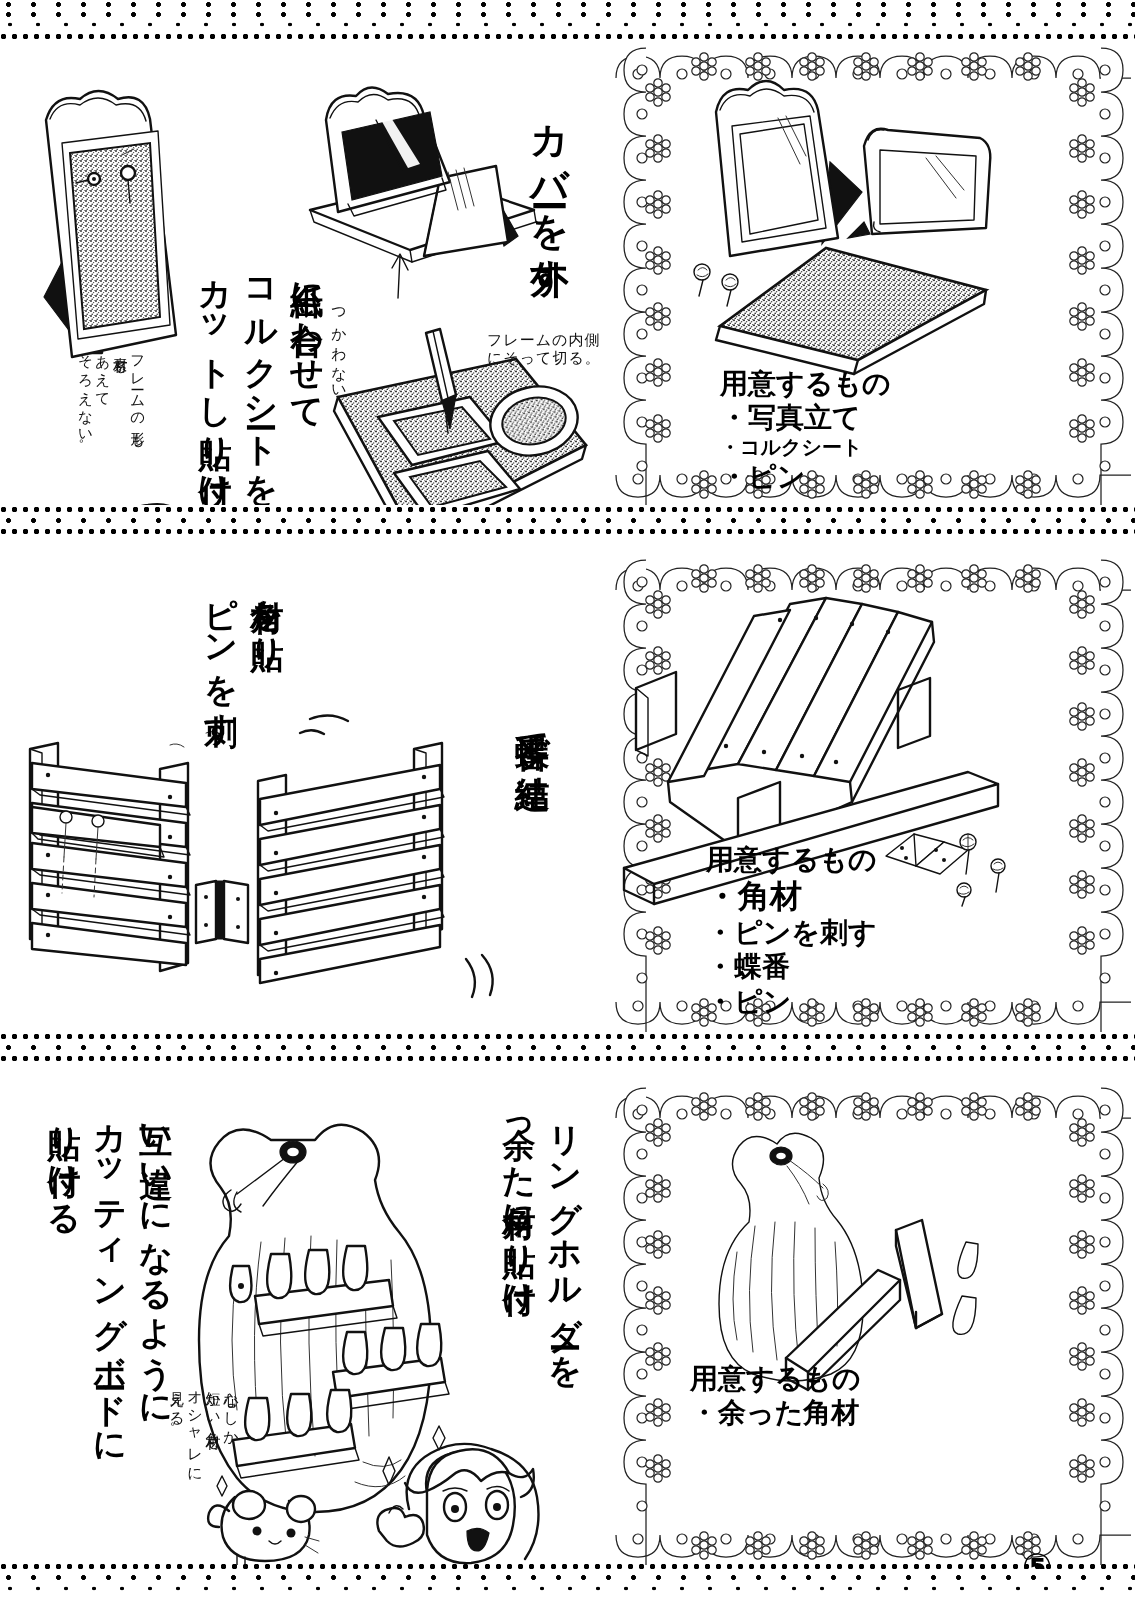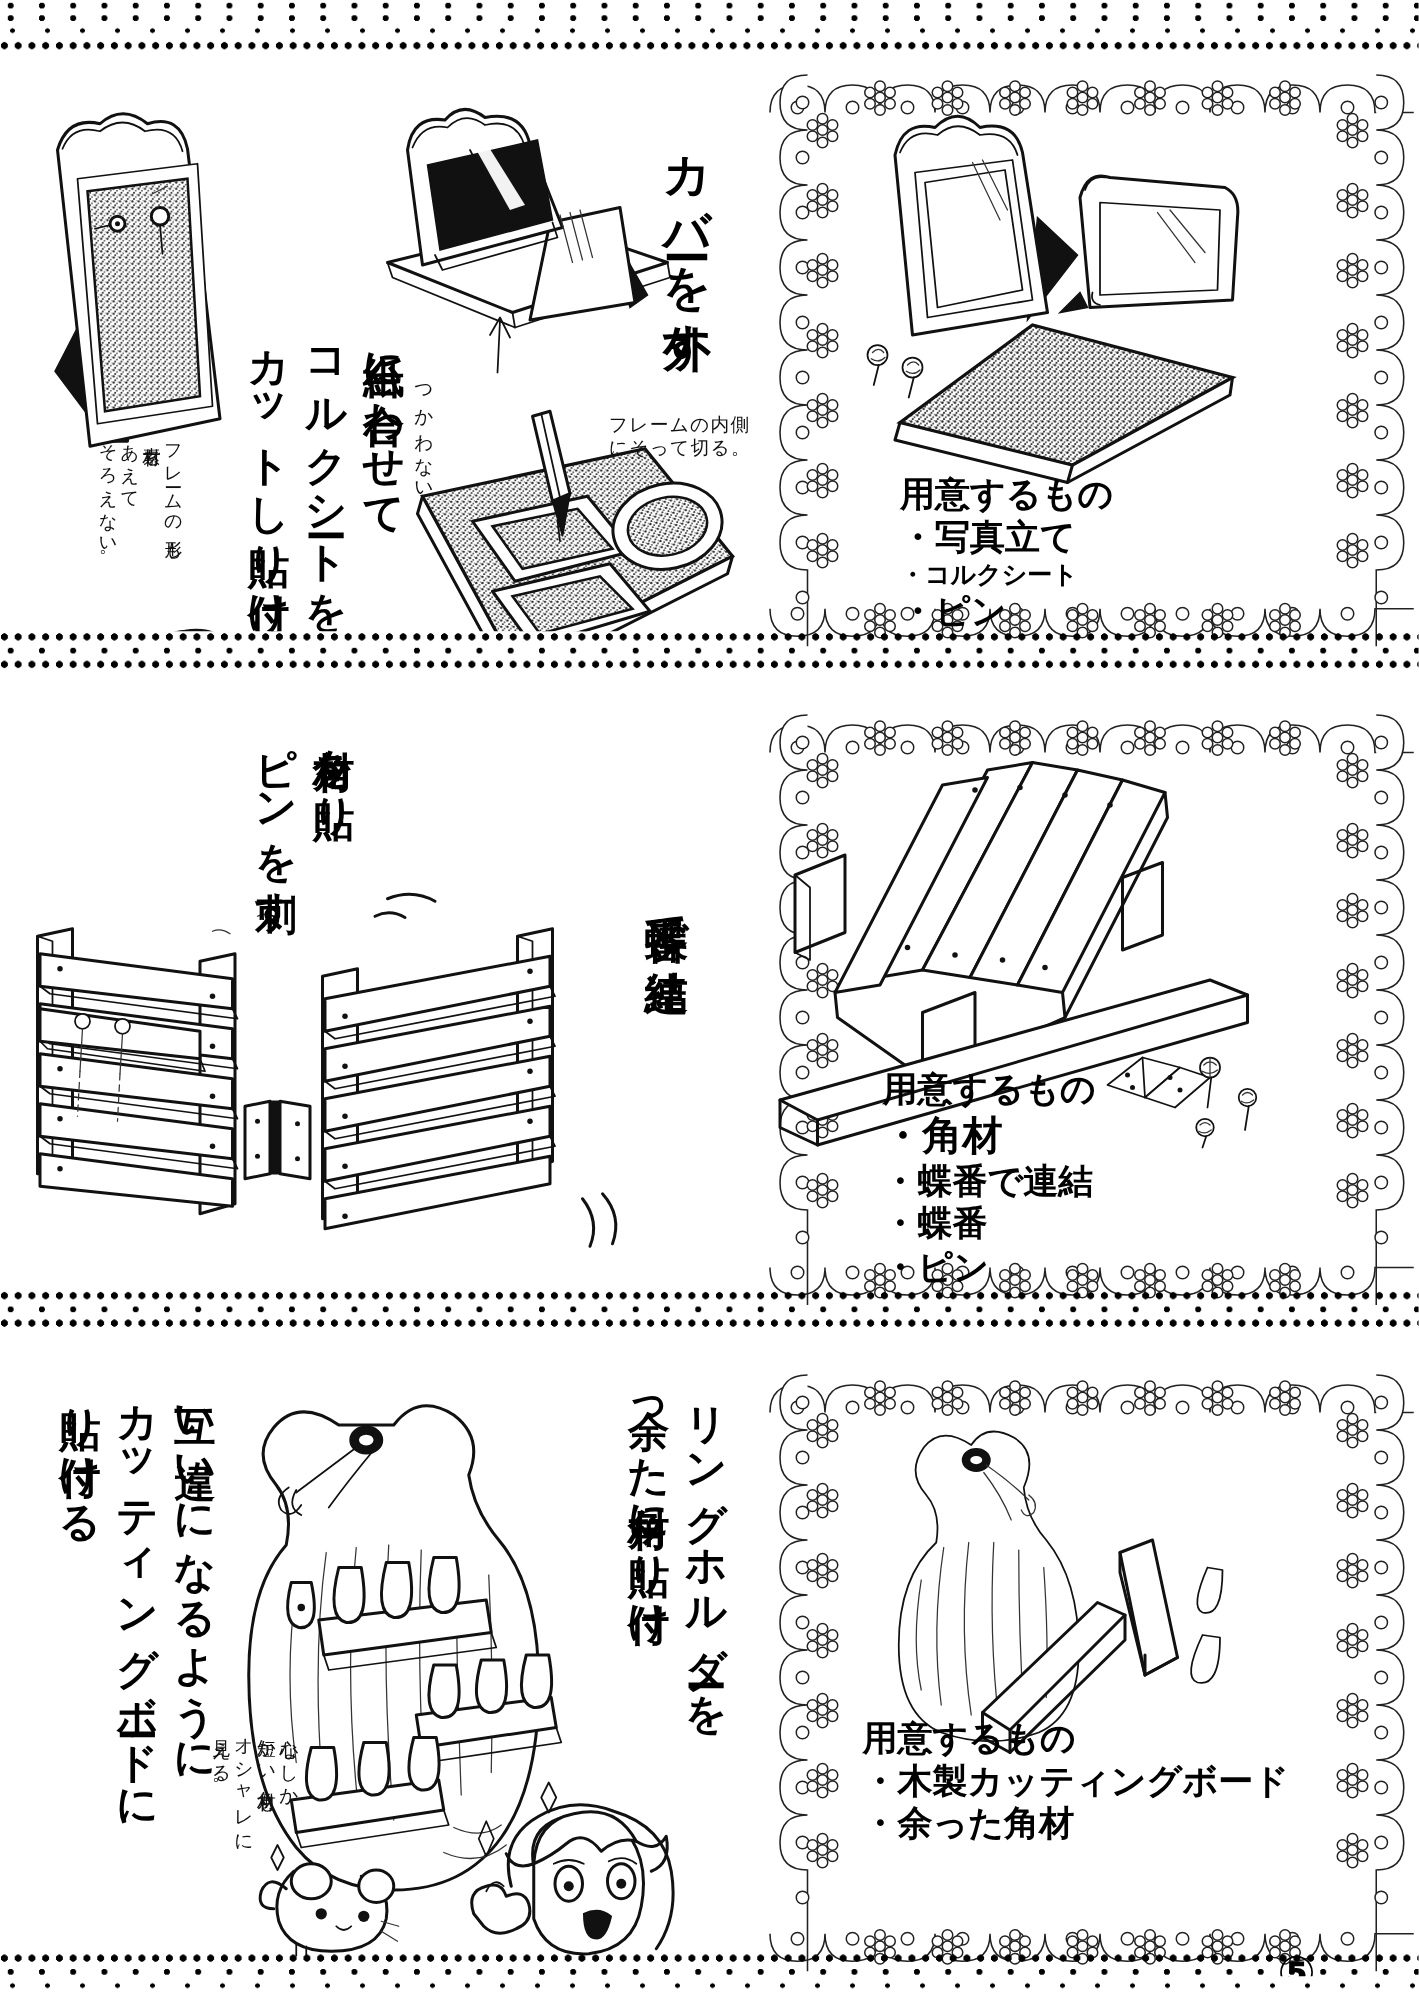--- a/index.html
+++ b/index.html
@@ -14,21 +14,21 @@
   
   .band { position: absolute; left: 0; width: 1135px; }
   .dotrow { width: 1135px; height: 9px; position: relative; }
   .dotrow.dense  { background-image: radial-gradient(circle at 3.5px 4.5px, #000 2.6px, rgba(0,0,0,0) 3.0px); background-size: 11px 9px; }
   .dotrow.sparse { background-image: radial-gradient(circle at 8.5px 4.5px, #000 2.2px, rgba(0,0,0,0) 2.6px); background-size: 25px 9px; }
   .dotrow.tiny   { background-image: radial-gradient(circle at 10px 4.5px, #000 1.7px, rgba(0,0,0,0) 2.1px); background-size: 28px 9px; }
 
   
   .row { position: absolute; left: 0; width: 1135px; }
   .left-panel  { position: absolute; left: 0;   top: 0; width: 612px; height: 100%; overflow: hidden; }
-  .right-panel { position: absolute; right: 0;  top: 16px; width: 523px; height: 100%; overflow: hidden; }
+  .right-panel { position: absolute; right: 0;  top: 4px; width: 523px; height: 100%; overflow: hidden; }
 
   
   .doily { position: absolute; inset: 0; }
   .doily svg { display: block; }
 
   
   .vt {
     writing-mode: vertical-rl;
     text-orientation: upright;
     font-family: "DejaVu Sans", "Liberation Sans", sans-serif;
@@ -663,21 +663,21 @@
 
       <div style="position:absolute; right:38px; top:62px; display:flex; flex-direction:row-reverse; align-items:flex-start;">
         <div class="vt" style="font-size:36px;">
           <span class="circnum">④</span><span style="display:inline-block;height:28px"></span>
         </div>
       </div>
 
       <div style="position:absolute; left:94px; top:287px;">
         <div class="ht" style="font-size:28px;">用意するもの</div>
         <div class="ht" style="font-size:32px;">・角材</div>
-        <div class="ht" style="font-size:28px;">・蝶番で連結</div>
+        <div class="ht" style="font-size:28px;">・ピンを刺す</div>
         <div class="ht" style="font-size:28px;">・蝶番</div>
         <div class="ht" style="font-size:28px;">・ピン</div>
       </div>
     </div>
   </div>
 
   <div class="band" style="top:1032px;">
     <div class="dotrow dense"></div>
     <div class="dotrow sparse" style="margin-top:2px"></div>
     <div class="dotrow dense" style="margin-top:2px"></div>
@@ -943,21 +943,20 @@
       </div>
 
       <div style="position:absolute; right:38px; top:48px;">
         <div class="vt" style="font-size:36px;">
           <span class="circnum">⑤</span>
         </div>
       </div>
 
       <div style="position:absolute; left:78px; top:278px;">
         <div class="ht" style="font-size:28px;">用意するもの</div>
-        <div class="ht" style="font-size:28px;">・木製カッティングボード</div>
         <div class="ht" style="font-size:28px;">・余った角材</div>
       </div>
     </div>
   </div>
 
   <div class="band" style="top:1562px;">
     <div class="dotrow dense"></div>
     <div class="dotrow sparse" style="margin-top:2px"></div>
     <div class="dotrow tiny" style="margin-top:2px"></div>
   </div>

